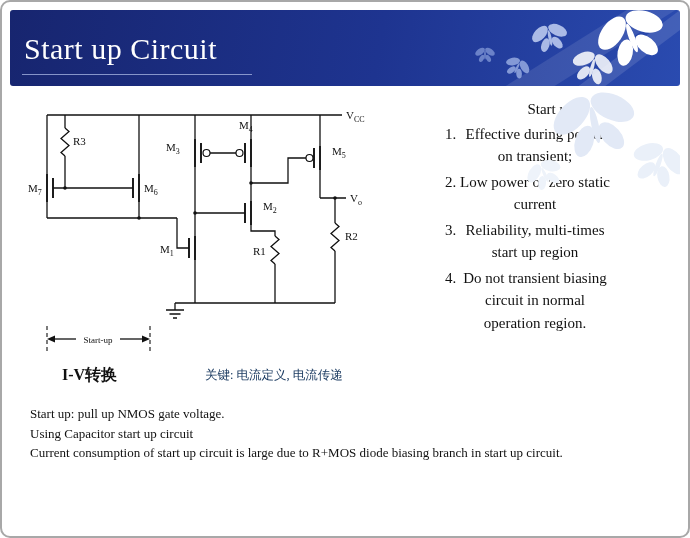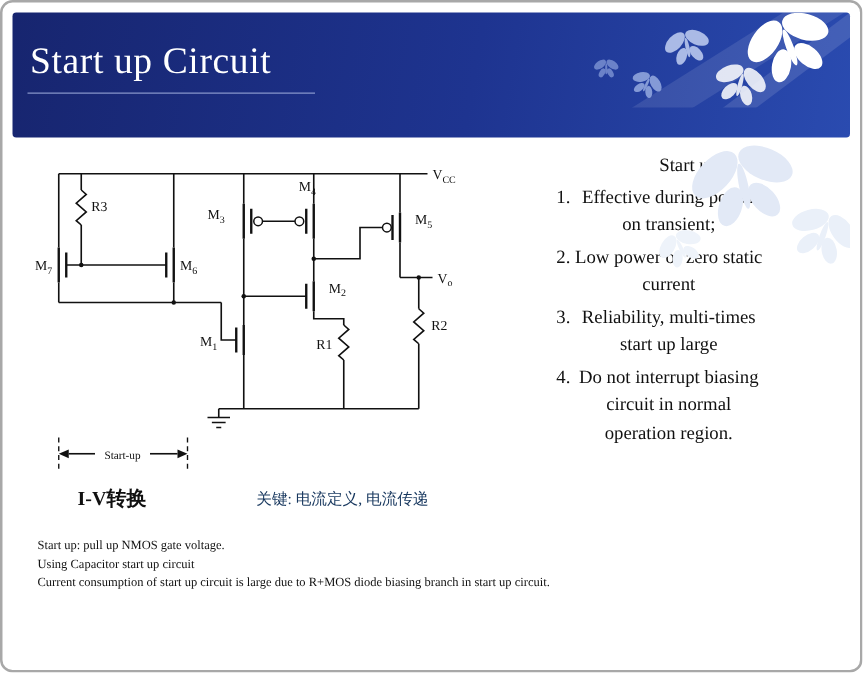--- a/index.html
+++ b/index.html
@@ -3,42 +3,42 @@
 <meta charset="utf-8">
 <style>
   html,body{margin:0;padding:0;background:#ffffff;}
   .slide{
     width:690px;height:538px;box-sizing:border-box;
     border:2px solid #a8a8a8;border-radius:10px;background:#fff;
     padding:8px;position:relative;overflow:hidden;
     font-family:"Liberation Serif", serif;color:#111;
   }
   .header{
-    height:100px;position:relative;overflow:hidden;
+    height:76px;position:relative;overflow:hidden;
     background:linear-gradient(100deg,#17256f 0%,#1e3490 55%,#2a4bb0 100%);
     border-radius:3px;
   }
   .header .title{
     position:absolute;left:14px;top:22px;margin:0;
     font-size:30px;font-weight:normal;color:#ffffff;letter-spacing:.5px;
     font-family:"Liberation Serif", serif;
   }
   .title-underline{
     position:absolute;left:12px;top:64px;width:230px;height:1px;
     background:#9aa8d8;opacity:.85;
   }
   .banner-art{position:absolute;right:0;top:0;}
   .content{display:flex;padding:12px 0 0 10px;position:relative;}
   .circuit-wrap{width:412px;flex:0 0 auto;}
   .notes{flex:1 1 auto;padding:0 8px 0 2px;font-size:15px;line-height:1.5;text-align:center;}
   .notes .heading{margin:0 0 2px 0;}
   .notes ol{margin:2px 0 0 0;padding-left:26px;}
   .notes li{width:150px;margin-bottom:3px;}
   .watermark{position:absolute;right:0;top:-6px;pointer-events:none;}
-  .footer{padding:2px 0 0 20px;width:620px;font-size:10px;line-height:1.5;}
+  .footer{padding:2px 0 0 20px;width:620px;font-size:13px;line-height:1.5;}
   svg text{font-family:"Liberation Serif", serif;fill:#111;}
   .clbl{font-size:11px;}
   .sub{font-size:8px;}
   .startup-txt{font-size:9px;}
   .iv-txt{font-size:16px;font-weight:bold;}
   .key-txt{font-size:12.5px;fill:#17375e;}
   .wire{stroke:#111;stroke-width:1.3;fill:none;}
   .bar{stroke:#111;stroke-width:1.9;fill:none;}
   .bubble{stroke:#111;stroke-width:1.2;fill:#fff;}
   .dot{fill:#111;stroke:none;}
@@ -206,22 +206,22 @@
         <text class="iv-txt" x="42" y="282">I-V转换</text>
         <text class="key-txt" x="185" y="281">关键: 电流定义, 电流传递</text>
       </svg>
     </div>
 
     <div class="notes">
       <p class="heading">Start up:</p>
       <ol>
         <li>Effective during power on transient;</li>
         <li>Low power or zero static current</li>
-        <li>Reliability, multi-times start up large</li>
-        <li>Do not interrupt biasing circuit in normal operation region.</li>
+        <li>Reliability, multi-times start up region</li>
+        <li>Do not transient biasing circuit in normal operation region.</li>
       </ol>
     </div>
   </div>
 
   <div class="footer">
     <div>Start up: pull up NMOS gate voltage.</div>
     <div>Using Capacitor start up circuit</div>
     <div>Current consumption of start up circuit is large due to R+MOS diode biasing branch in start up circuit.</div>
   </div>
 

